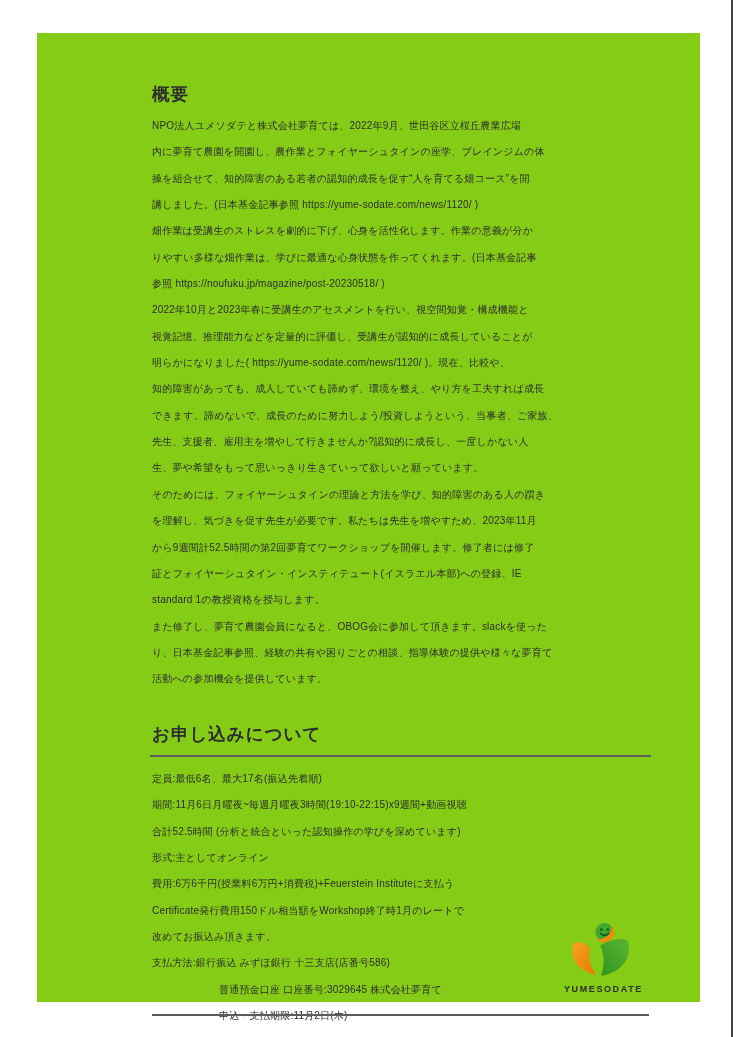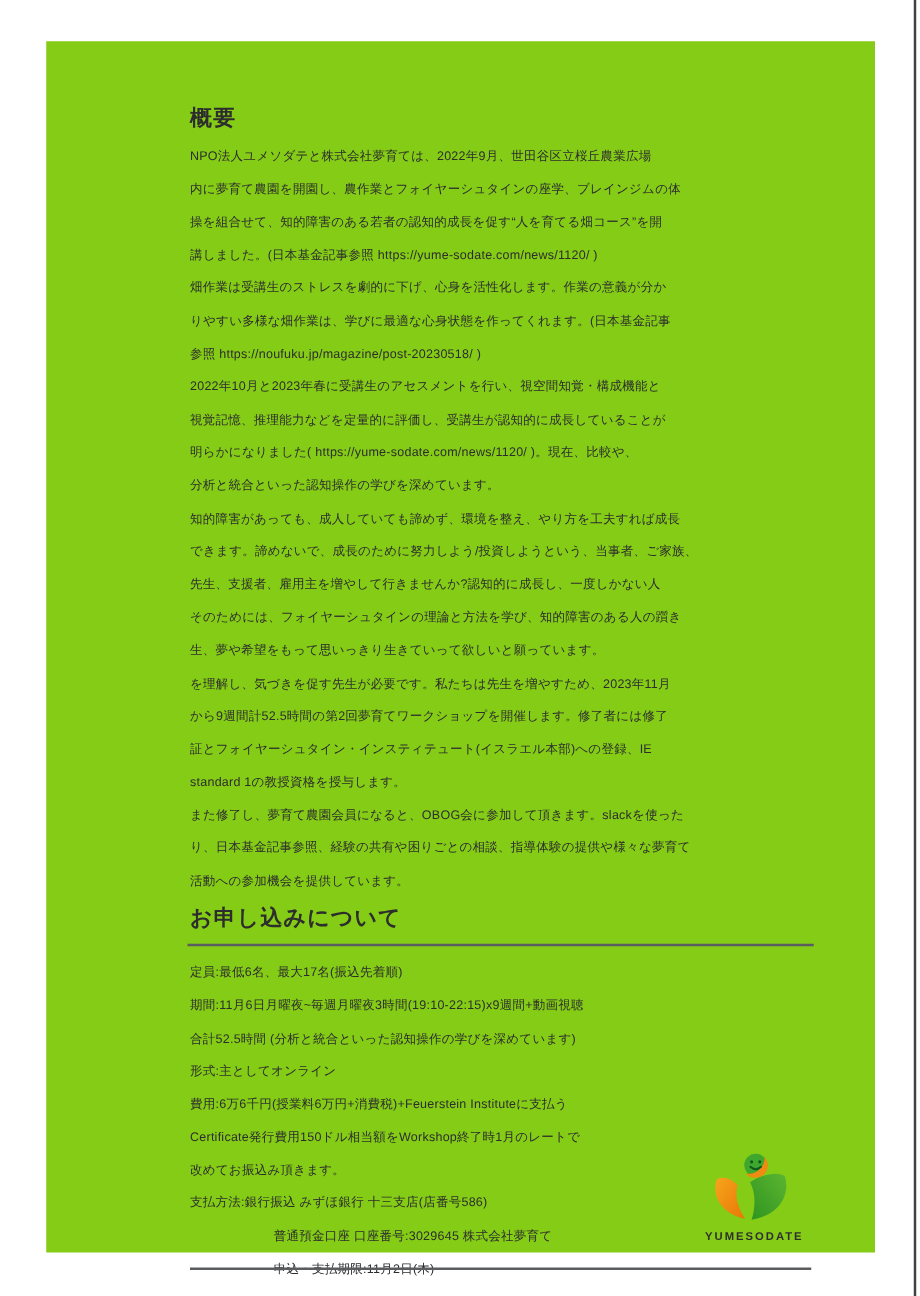--- a/index.html
+++ b/index.html
@@ -73,31 +73,30 @@
         <div class="line">りやすい多様な畑作業は、学びに最適な心身状態を作ってくれます。(日本基金記事</div>
 
         <div class="line">参照 https://noufuku.jp/magazine/post-20230518/ )</div>
 
         <div class="line">2022年10月と2023年春に受講生のアセスメントを行い、視空間知覚・構成機能と</div>
 
         <div class="line">視覚記憶、推理能力などを定量的に評価し、受講生が認知的に成長していることが</div>
 
         <div class="line">明らかになりました( https://yume-sodate.com/news/1120/ )。現在、比較や、</div>
 
-        <div class="line">分析と統合といった認知操作の学びを深めています。</div>
 
         <div class="line">知的障害があっても、成人していても諦めず、環境を整え、やり方を工夫すれば成長</div>
 
         <div class="line">できます。諦めないで、成長のために努力しよう/投資しようという、当事者、ご家族、</div>
 
         <div class="line">先生、支援者、雇用主を増やして行きませんか?認知的に成長し、一度しかない人</div>
 
+        <div class="line">生、夢や希望をもって思いっきり生きていって欲しいと願っています。</div>
+
         <div class="line">そのためには、フォイヤーシュタインの理論と方法を学び、知的障害のある人の躓き</div>
-
-        <div class="line">生、夢や希望をもって思いっきり生きていって欲しいと願っています。</div>
 
         <div class="line">を理解し、気づきを促す先生が必要です。私たちは先生を増やすため、2023年11月</div>
 
         <div class="line">から9週間計52.5時間の第2回夢育てワークショップを開催します。修了者には修了</div>
 
         <div class="line">証とフォイヤーシュタイン・インスティテュート(イスラエル本部)への登録、IE</div>
 
         <div class="line">standard 1の教授資格を授与します。</div>
 
         <div class="line">また修了し、夢育て農園会員になると、OBOG会に参加して頂きます。slackを使った</div>

